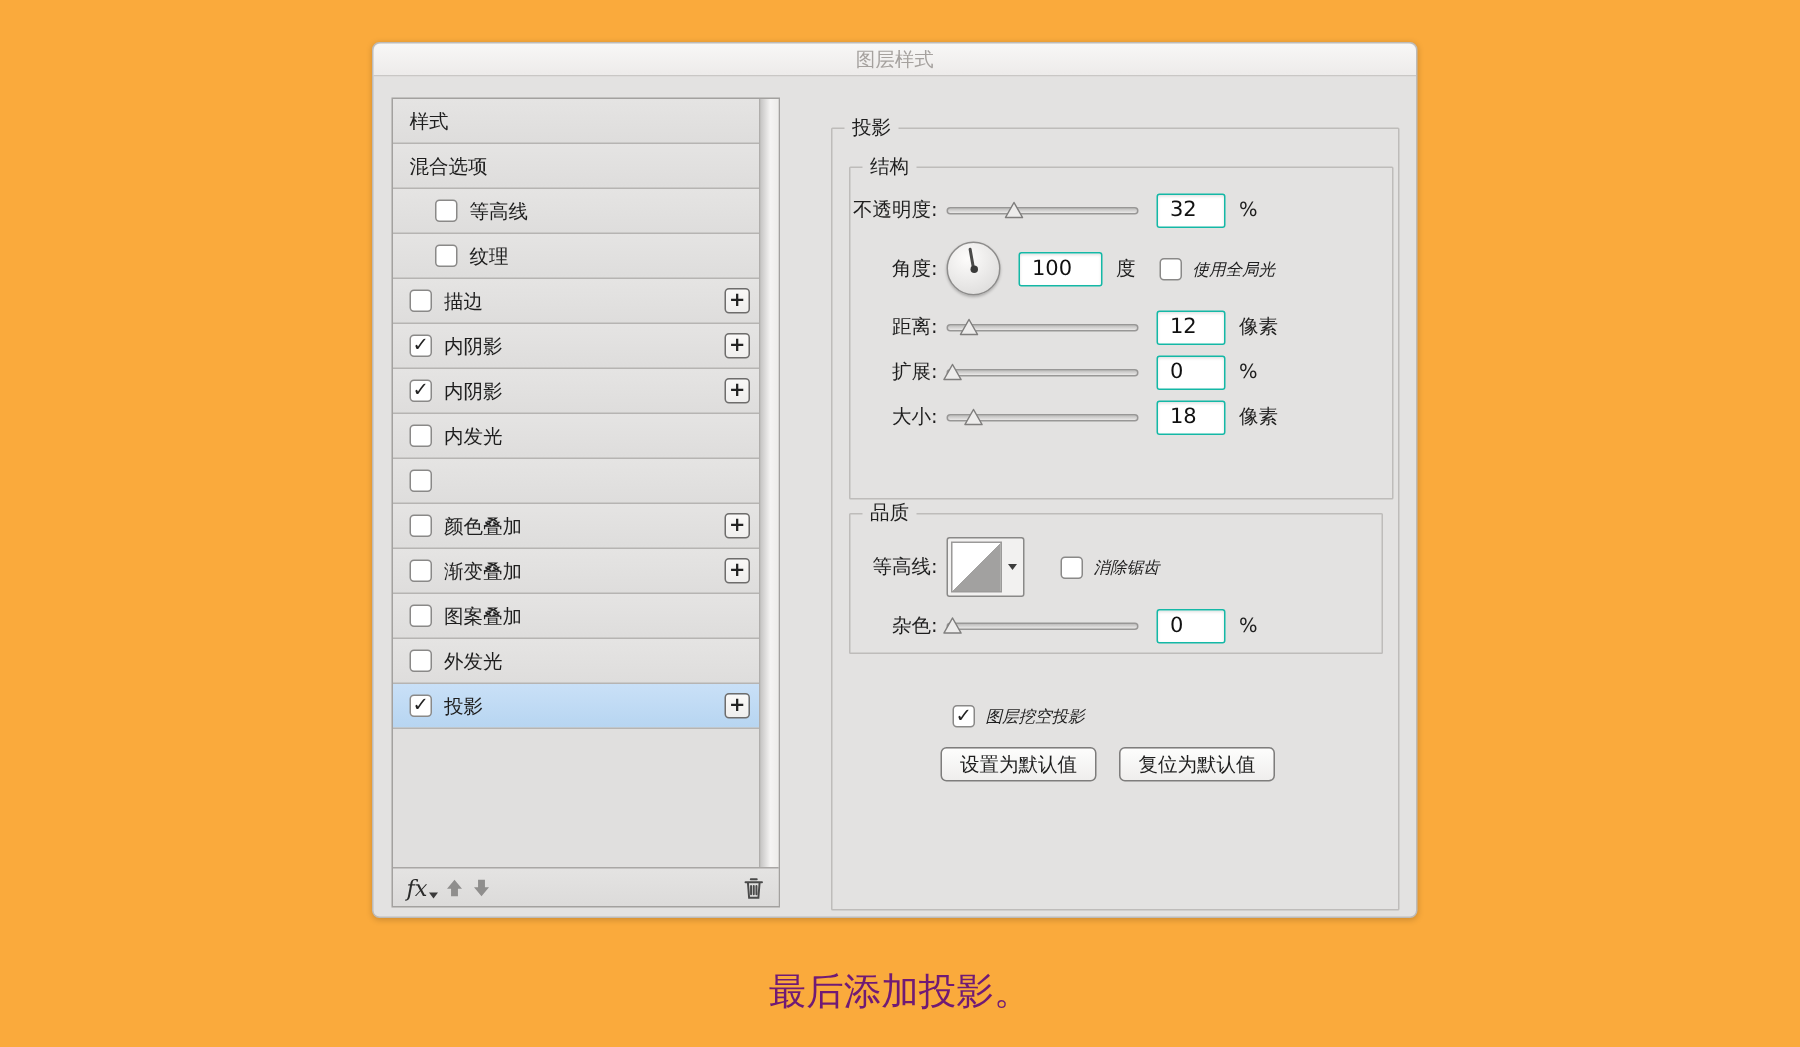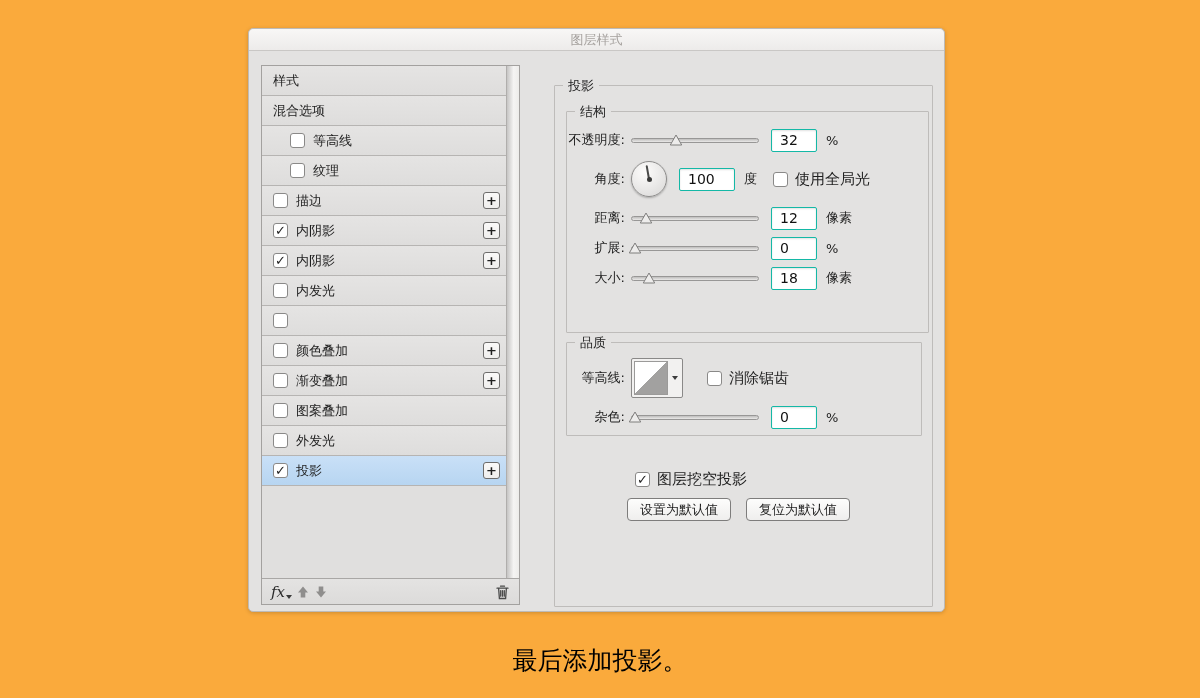--- a/index.html
+++ b/index.html
@@ -118,21 +118,21 @@
     width:36px; height:36px; border-radius:50%;
     background:radial-gradient(circle at 38% 30%, #FDFCFB, #D8D7D6);
     border:1px solid #8D8C8B; box-shadow:0 1px 2px rgba(0,0,0,.25);
     position:relative; flex:0 0 36px;
   }
   .needle { position:absolute; left:50%; bottom:50%; width:2px; height:14px;
     margin-left:-1px; background:#4A4A49; border-radius:1px; transform-origin:bottom center; }
   .hub { position:absolute; left:50%; top:50%; width:5px; height:5px; margin:-2.5px 0 0 -2.5px;
     background:#3A3A39; border-radius:50%; }
 
-  .cb-label { font-size:15px; margin-left:7px; }
+  .cb-label { font-size:11px; margin-left:7px;font-style:italic; }
 
   .contour-btn {
     width:52px; height:40px; border:1px solid #8A8988; border-radius:2px;
     background:#F2F1F0; display:flex; align-items:center; padding:2px;
   }
   .contour-thumb {
     width:34px; height:34px; border:1px solid #9B9A99;
     background:linear-gradient(to bottom right, #FFFFFF 0 49.5%, #A2A1A0 50% 100%);
   }
   .contour-arrow { margin-left:4px; }
@@ -140,21 +140,21 @@
   .knockout-row { position:absolute; left:80px; top:384px; display:flex; align-items:center; }
   .btn-row { position:absolute; left:72px; top:412px; display:flex; gap:15px; }
   .ps-btn {
     min-width:100px; height:23px; padding:0 12px;
     background:linear-gradient(#FDFDFC,#EFEEED); border:1px solid #7E7D7C; border-radius:4px;
     font-size:13px; color:#1E1E1E; display:flex; align-items:center; justify-content:center;
   }
 
   .caption {
     position:absolute; left:0; top:644px; width:1200px; text-align:center;
-    font-size:25px; color:#000000;
+    font-size:25px; color:#701a75;
   }
 </style>
 </head>
 <body>
 
 <div class="dialog">
   <div class="titlebar">
     <span>图层样式</span>
   </div>
 

